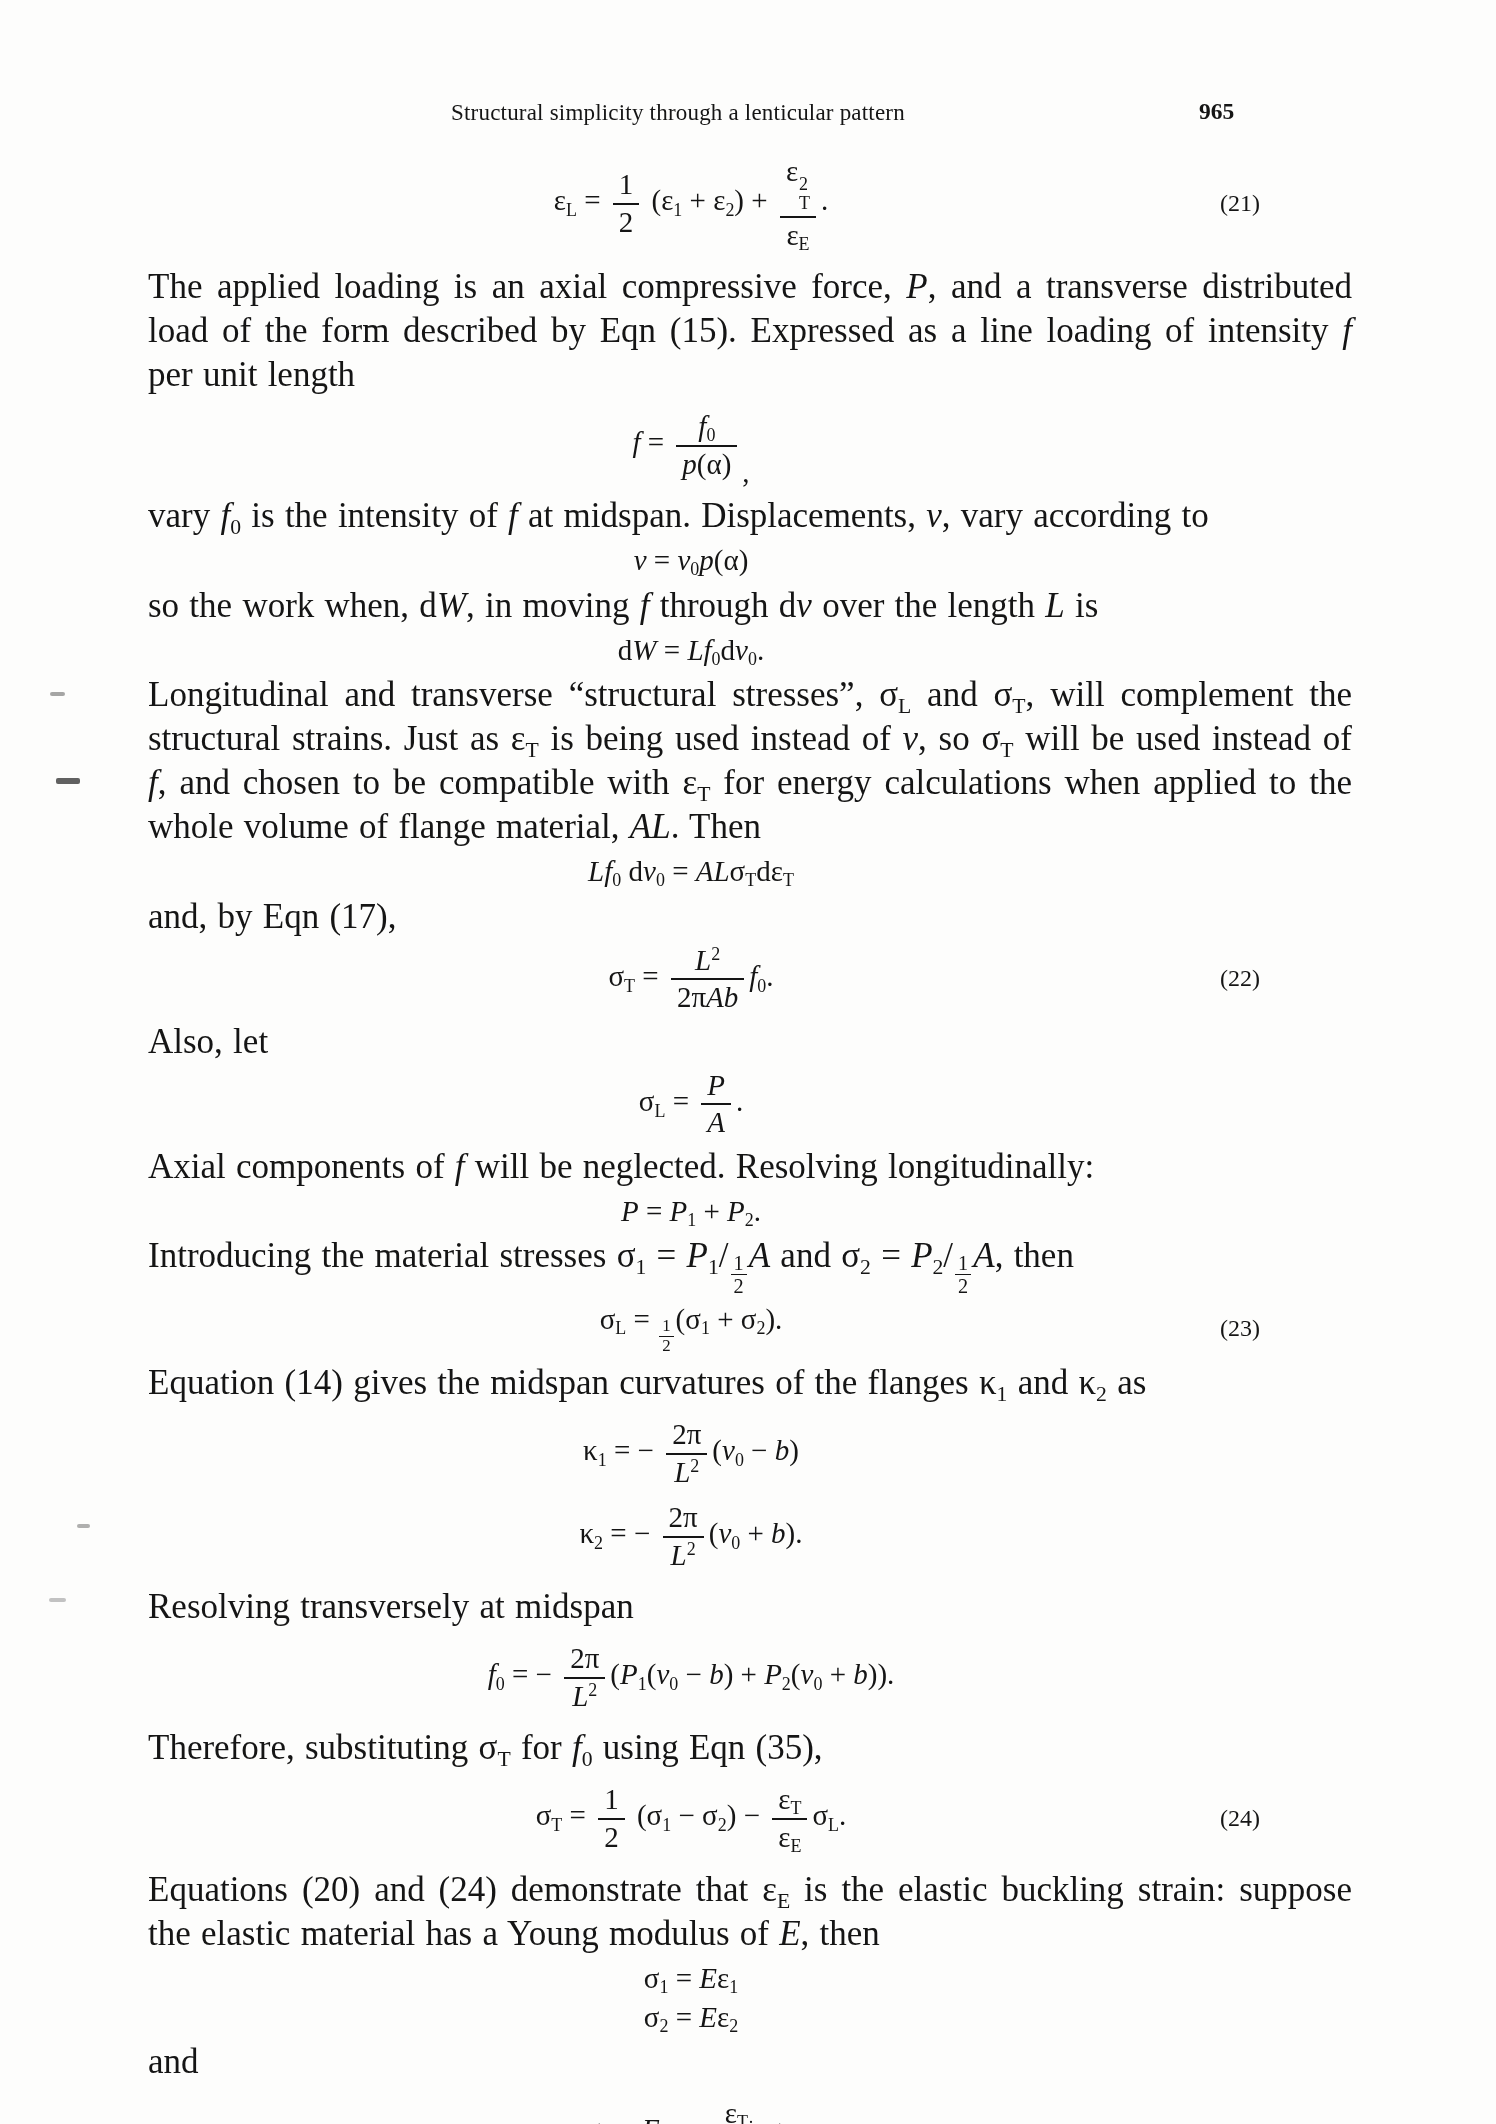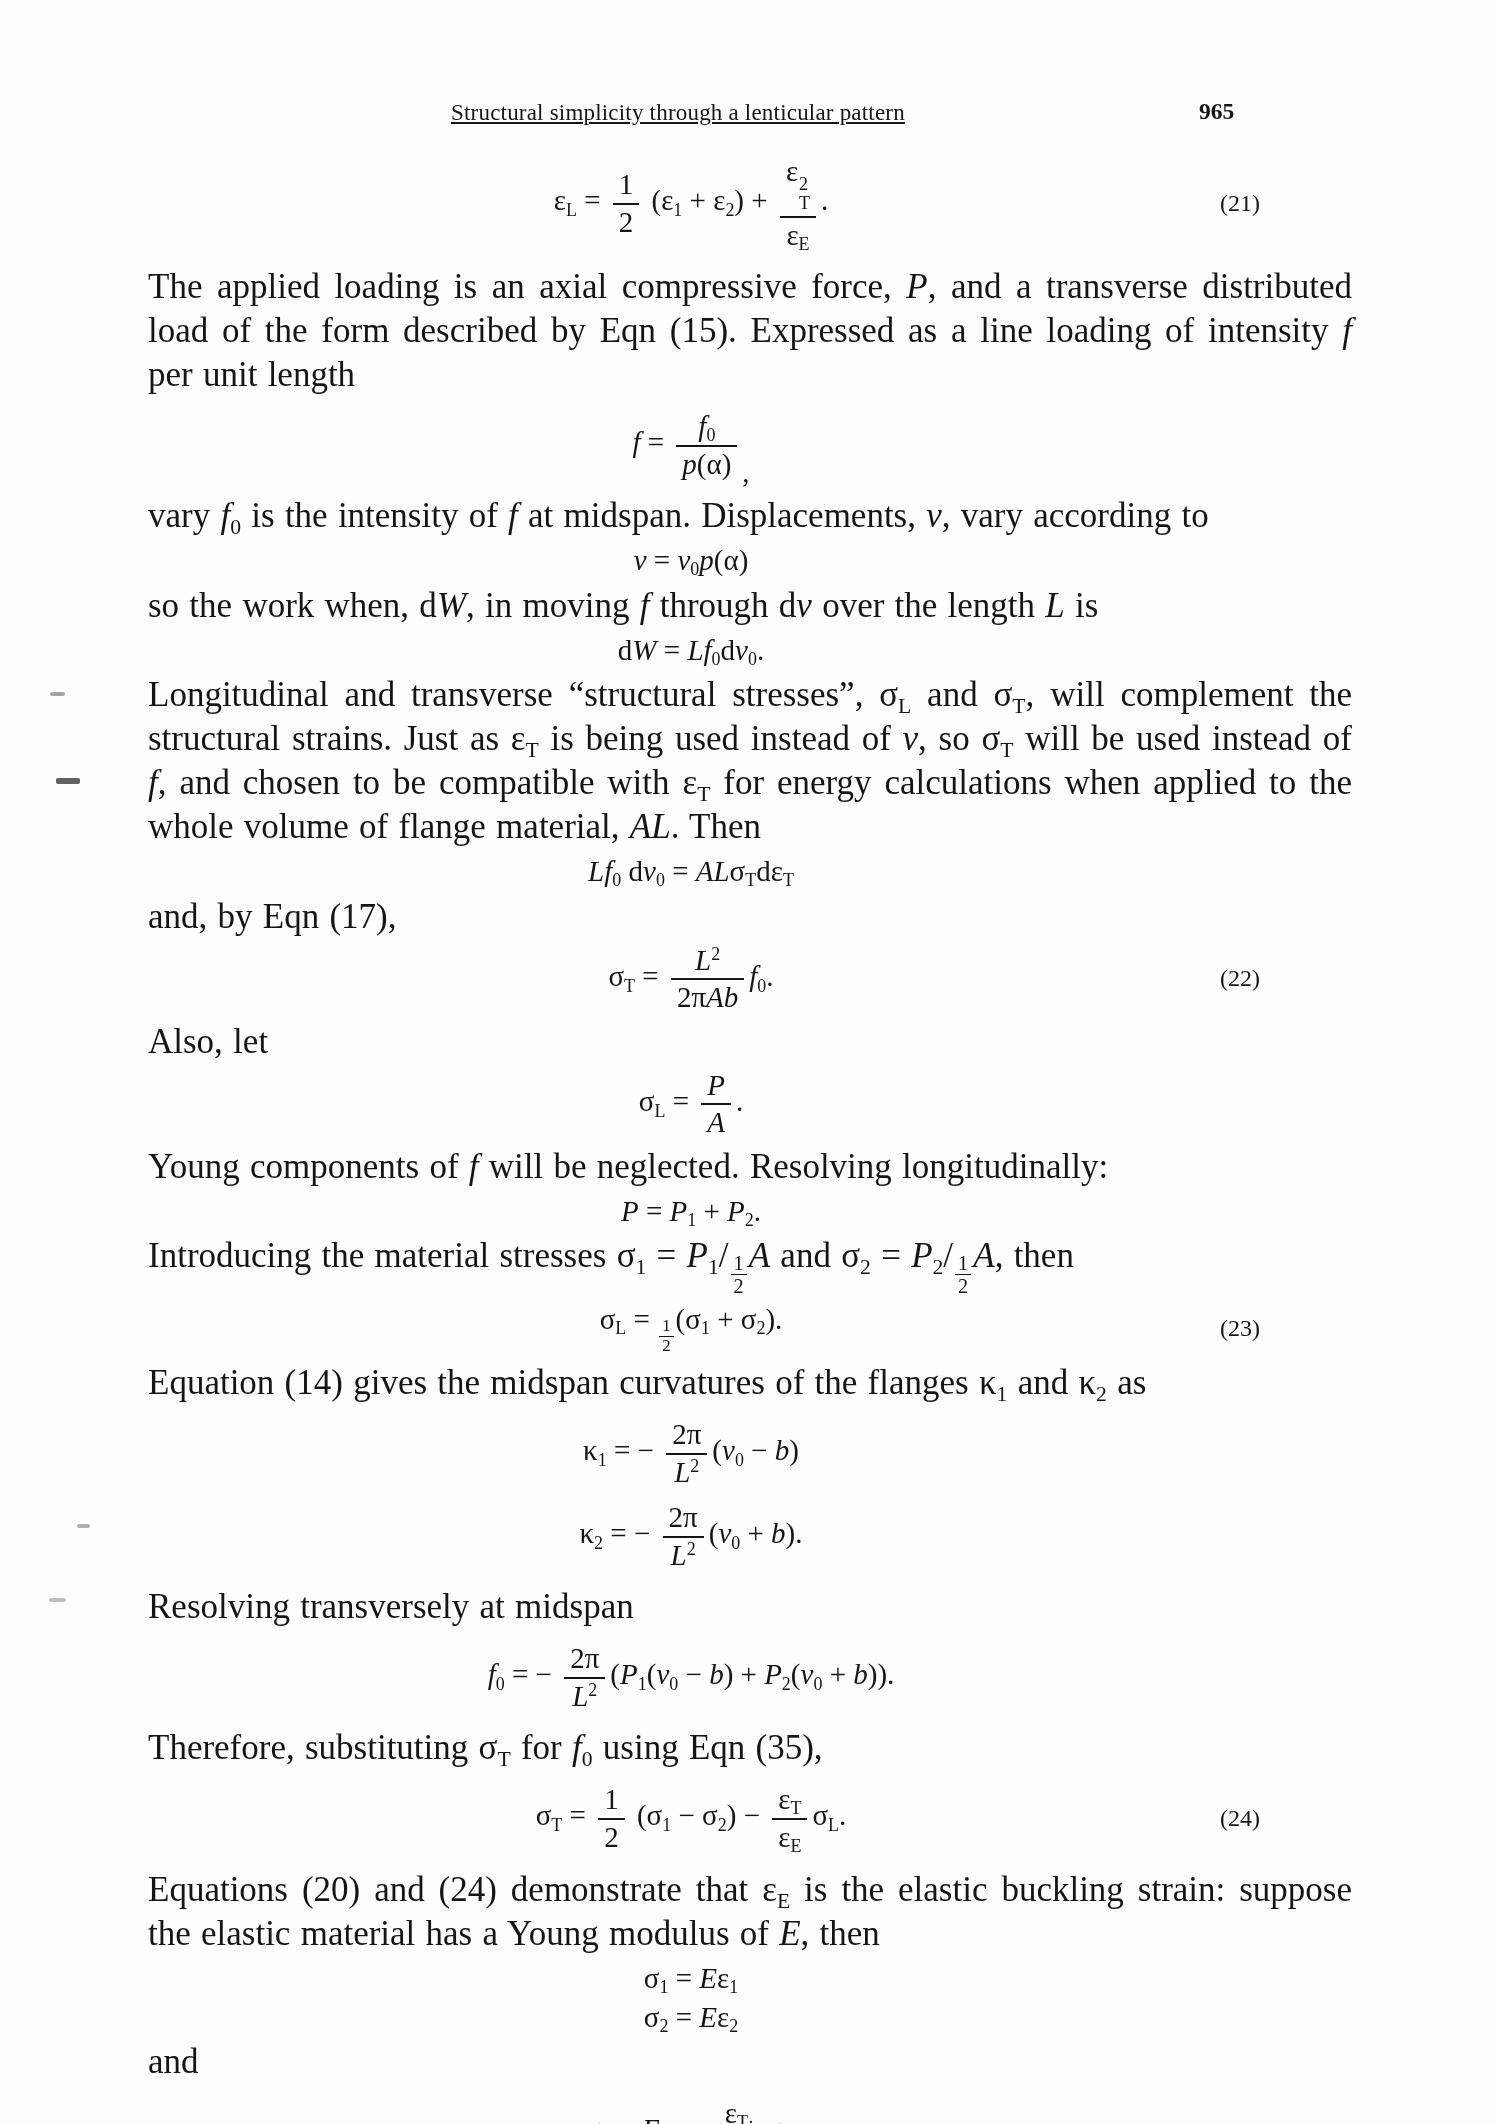--- a/index.html
+++ b/index.html
@@ -1,18 +1,18 @@
 <!DOCTYPE html>
 <html><head>
 <meta charset="utf-8">
 <style>
   html,body{margin:0;padding:0;background:#d9d9d9;}
   .page{position:relative;width:1496px;height:2124px;margin:0 auto;background:#fdfdfc;
         font-family:"Liberation Serif","DejaVu Serif",serif;color:#151515;overflow:hidden;}
-  .running-title{position:absolute;left:451px;top:100px;font-size:23px;letter-spacing:.2px;white-space:nowrap;text-decoration:underline;}
+  .running-title{position:absolute;left:451px;top:100px;font-size:23px;letter-spacing:.2px;white-space:nowrap;}
   .page-number{position:absolute;left:1199px;top:98px;font-size:23.5px;font-weight:bold;}
   .body-col{position:absolute;left:148px;top:142px;width:1204px;}
   .para{font-size:35px;line-height:44px;margin:0;word-spacing:1.5px;}
   .just{text-align:justify;}
   .eqrow{position:relative;display:flex;justify-content:center;align-items:center;
          padding-right:118px;margin:6px 0;font-size:29px;line-height:1.15;}
   .eqrow.roomy{margin:14px 0;font-family:Liberation Serif, serif;}
   .eqnum{position:absolute;right:92px;top:50%;transform:translateY(-50%);font-size:24px;}
   .math{white-space:nowrap;}
   .it{font-style:italic;}
@@ -98,21 +98,21 @@
 
     <p class="para"><span>Also, let</span></p>
 
     <div class="eqrow">
       <span class="math"><span>σ</span><sub>L</sub><span> = </span><span class="frac">
             <span class="num"><span class="it">P</span></span>
             <span class="den"><span class="it">A</span></span>
           </span><span>.</span></span>
     </div>
 
-    <p class="para"><span>Young components of </span><span class="it">f</span><span> will be neglected. Resolving longitudinally:</span></p>
+    <p class="para"><span>Axial components of </span><span class="it">f</span><span> will be neglected. Resolving longitudinally:</span></p>
 
     <div class="eqrow">
       <span class="math"><span class="it">P</span><span> = </span><span class="it">P</span><sub>1</sub><span> + </span><span class="it">P</span><sub>2</sub><span>.</span></span>
     </div>
 
     <p class="para"><span>Introducing the material stresses </span><span>σ</span><sub>1</sub><span> = </span><span class="it">P</span><sub>1</sub><span>/</span><span class="frac small">
           <span class="num"><span>1</span></span>
           <span class="den"><span>2</span></span>
         </span><span class="it">A</span><span> and </span><span>σ</span><sub>2</sub><span> = </span><span class="it">P</span><sub>2</sub><span>/</span><span class="frac small">
           <span class="num"><span>1</span></span>

